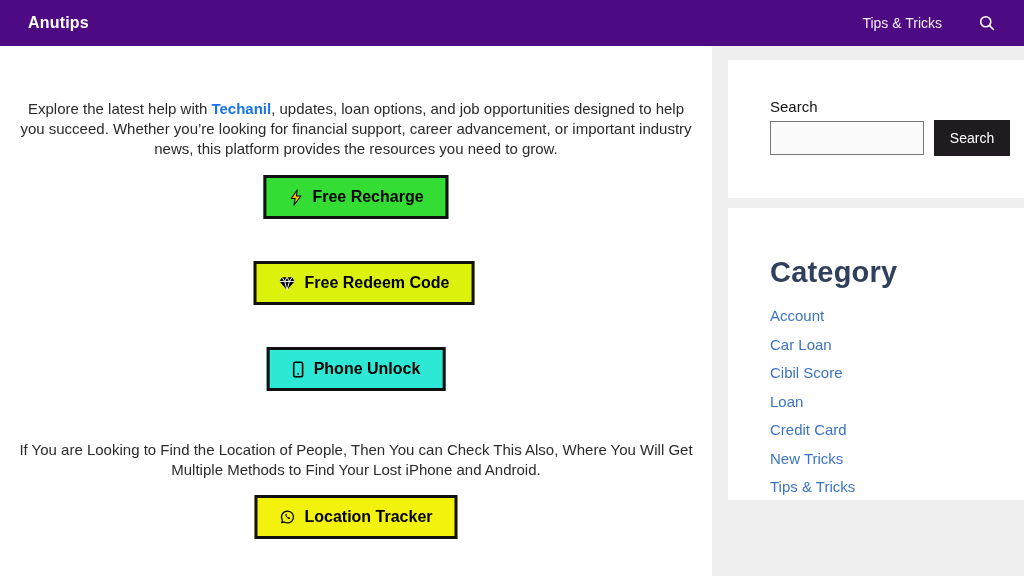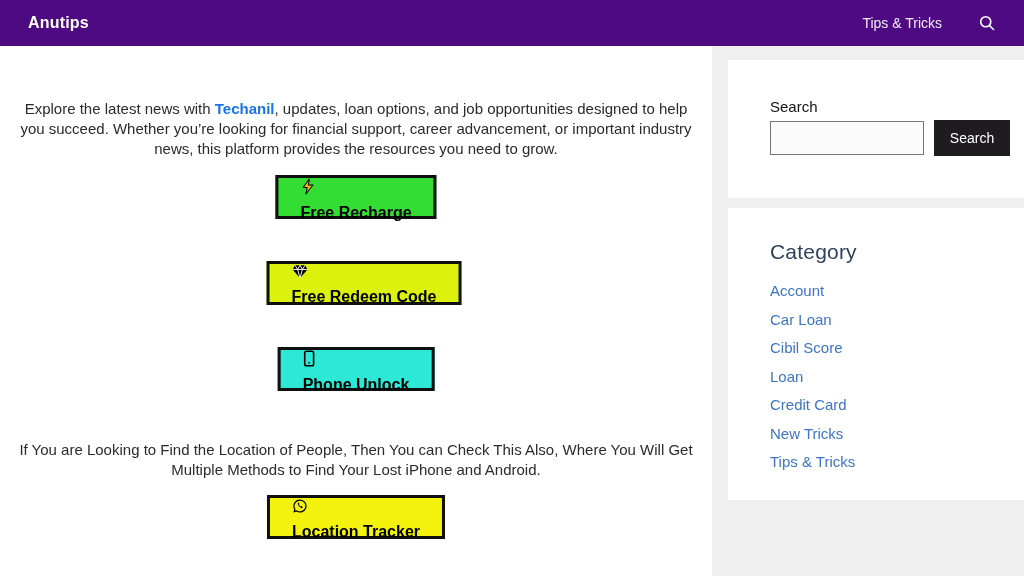--- a/index.html
+++ b/index.html
@@ -26,24 +26,24 @@
     position:absolute;top:38px;left:50%;transform:translateX(-50%);
     width:678px;text-align:center;font-size:15px;line-height:20px;color:#2b2b2b;
   }
   .intro .tlink{color:var(--link-blue,#1a73e8);font-weight:700;cursor:pointer;}
   .note{
     position:absolute;top:379px;left:50%;transform:translateX(-50%);
     width:690px;text-align:center;font-size:15px;line-height:20px;color:#2b2b2b;
   }
   .cbtn{
     position:absolute;left:356px;transform:translateX(-50%);
-    display:flex;align-items:flex-start;gap:9px;
+    display:flex;align-items:center;gap:9px;
     height:38px;padding:0 22px;border:3px solid #101010;
     font-family:"Liberation Sans", sans-serif;
-    font-weight:700;font-size:16px;color:#000;white-space:nowrap;cursor:pointer;flex-direction:column;
+    font-weight:700;font-size:16px;color:#000;white-space:nowrap;cursor:pointer;
   }
   .cbtn svg{display:block;}
   .btn-recharge{top:129px;}
   .btn-redeem{top:215px;margin-left:8px;}
   .btn-unlock{top:301px;}
   .btn-tracker{top:449px;}
   
   .sidebar{
     position:absolute;left:712px;top:46px;width:312px;height:530px;
     background:var(--sidebar-bg,#efefef);
@@ -56,22 +56,22 @@
     width:136px;height:32px;border:1px solid #767676;background:#fbfbfb;
     font-size:14px;padding:0 8px;outline:none;
   }
   .search-btn{
     width:76px;height:36px;border:none;cursor:pointer;
     background:var(--search-button-bg,#1e1c1f);color:#ffffff;
     font-family:"Liberation Sans", sans-serif;font-size:14px;
   }
   .card-category{top:162px;height:292px;padding:32px 0 0 42px;}
   .cat-title{
-    font-size:21px;font-weight:400;color:var(--category-title,#2f3f5c);
-    margin:0 0 18px 0;letter-spacing:.2px;
+    font-size:29px;font-weight:700;color:var(--category-title,#2f3f5c);
+    margin:16px 0 18px 0;letter-spacing:.2px;
   }
   .cat-link{
     display:block;font-size:15px;color:var(--sidebar-link,#3d74c6);
     margin-bottom:11.5px;cursor:pointer;text-decoration:none;
   }
 </style>
 </head>
 <body>
 
 <div class="header" style="background-color: rgb(77, 10, 130);">
@@ -83,21 +83,21 @@
         <circle cx="8.6" cy="8.6" r="5.6" fill="none" stroke="#ffffff" stroke-width="1.8"></circle>
         <line x1="12.9" y1="12.9" x2="17.2" y2="17.2" stroke="#ffffff" stroke-width="1.8" stroke-linecap="round"></line>
       </svg>
     </div>
   </div>
 </div>
 
 <div class="main">
 
   <p class="intro">
-    <span>Explore the latest news with </span><span class="tlink">Techanil</span><span>, updates, loan options, and job opportunities designed to help you succeed. Whether you’re looking for financial support, career advancement, or important industry news, this platform provides the resources you need to grow.</span>
+    <span>Explore the latest help with </span><span class="tlink">Techanil</span><span>, updates, loan options, and job opportunities designed to help you succeed. Whether you’re looking for financial support, career advancement, or important industry news, this platform provides the resources you need to grow.</span>
   </p>
 
   <div class="cbtn btn-recharge" style="background-color: rgb(51, 221, 51);">
     <span>
       <svg width="15" height="17" viewBox="0 0 16 18">
         <path d="M9.4 1 L3 10 H7.2 L5.9 17 L13.3 7.4 H8.6 Z" fill="#ffb800" stroke="#000" stroke-width="1.1" stroke-linejoin="round"></path>
       </svg>
     </span>
     <span>Free Recharge</span>
   </div>

